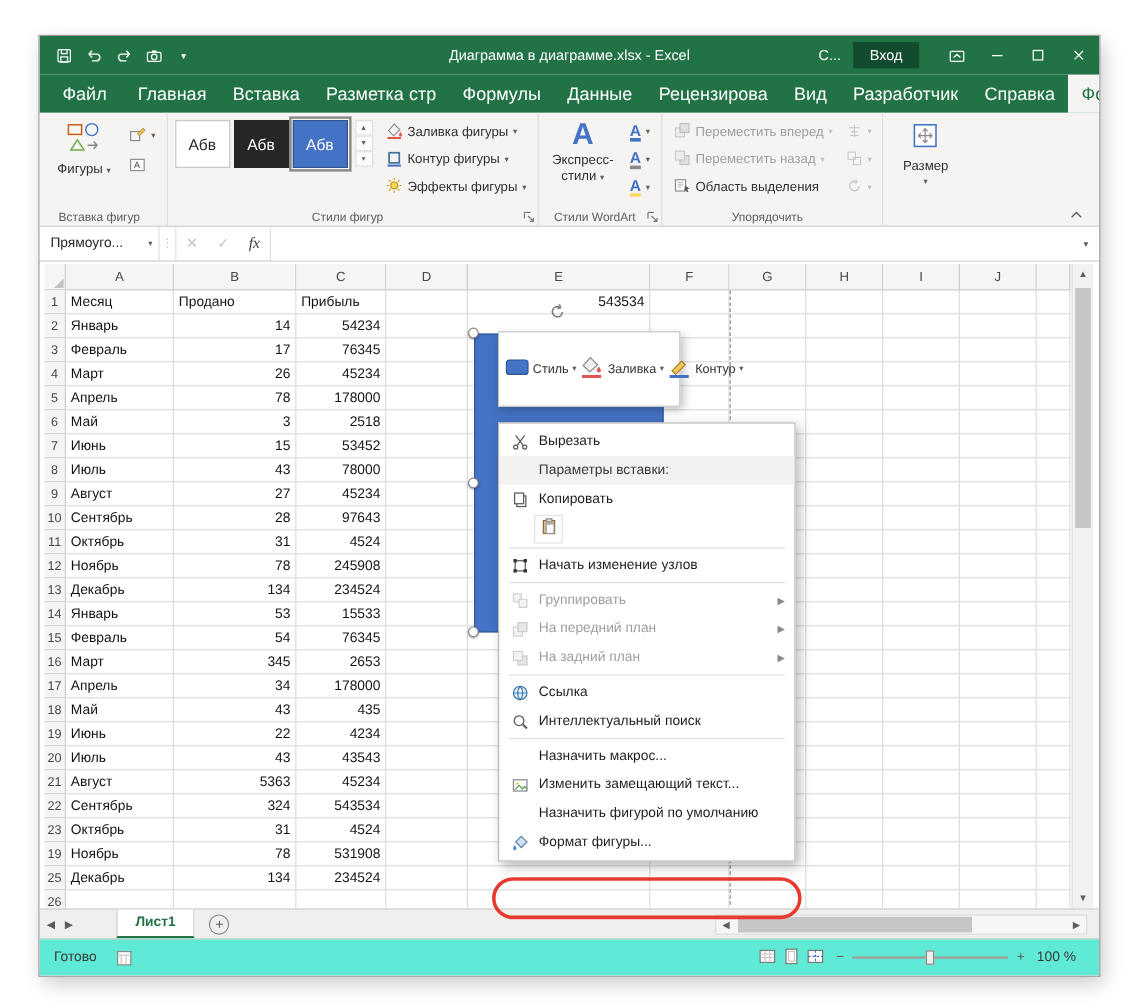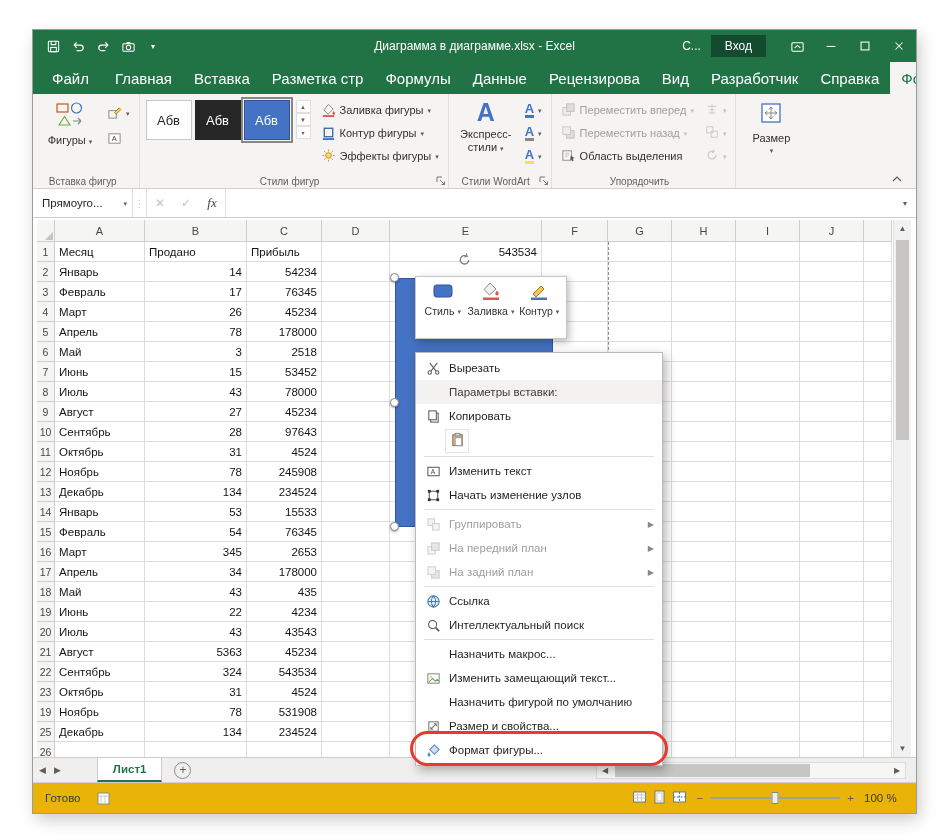--- a/index.html
+++ b/index.html
@@ -76,21 +76,21 @@
   .rotate-handle{position:absolute;left:424px;top:32px;z-index:4;}
 
   
   .vscroll{position:absolute;left:860px;top:190px;width:18px;height:537px;background:#f1f1f1;border-left:1px solid #e1dfdd;}
   .vs-arrow{height:17px;display:flex;align-items:center;justify-content:center;font-size:8px;color:#605e5c;width:100%;}
   .vs-arrow.bottom{position:absolute;bottom:0;left:0;}
   .vs-thumb{position:absolute;left:2px;top:20px;width:13px;height:200px;background:#c8c6c4;}
 
   
   .minibar{position:absolute;left:382px;top:246px;width:152px;height:63px;background:#fff;border:1px solid #c8c6c4;box-shadow:2px 3px 8px rgba(0,0,0,.28);z-index:20;display:flex;padding:4px;gap:2px;}
-  .mb-btn{flex:1;display:flex;flex-direction:column;align-items:center;gap:2px;font-size:10.5px;color:#323130;}
+  .mb-btn{flex:1;display:flex;flex-direction:row;align-items:center;justify-content:center;gap:2px;font-size:10.5px;color:#323130;}
   .mb-label{display:flex;align-items:center;gap:3px;}
 
   .ctxmenu{position:absolute;left:382px;top:322px;width:248px;background:#fff;border:1px solid #bcbab8;box-shadow:3px 4px 10px rgba(0,0,0,.3);z-index:30;padding:3px 0;}
   .menu-item{height:24px;display:flex;align-items:center;padding:0 8px 0 7px;font-size:11.5px;color:#1f1f1f;}
   .menu-item.header{background:#f3f2f1;color:#3b3a39;}
   .menu-item.disabled{color:#a19f9d;}
   .menu-item.disabled .mi-icon{opacity:.45;filter:grayscale(1);}
   .mi-icon{width:20px;flex:0 0 20px;display:flex;align-items:center;justify-content:center;}
   .mi-label{padding-left:6px;flex:1;white-space:nowrap;overflow:hidden;}
   .mi-arrow{font-size:8px;color:#8a8886;}
@@ -101,21 +101,21 @@
 
   
   .sheetbar{position:absolute;left:0;top:727px;width:883px;height:25px;background:#f0efee;border-top:1px solid #cfcdcb;display:flex;align-items:stretch;font-size:11.5px;}
   .nav{display:flex;align-items:center;padding:0 6px;gap:8px;color:#605e5c;font-size:9px;}
   .sheettab{background:#fff;color:#217346;font-weight:bold;display:flex;align-items:center;padding:0 15px;border-left:1px solid #cfcdcb;border-right:1px solid #cfcdcb;border-bottom:2px solid #217346;margin-left:30px;}
   .addsheet{width:17px;height:17px;border-radius:50%;border:1px solid #8a8886;color:#605e5c;display:flex;align-items:center;justify-content:center;font-size:12px;align-self:center;margin-left:12px;line-height:1;}
   .hscroll{position:absolute;right:10px;top:4px;width:310px;height:17px;background:#f7f6f5;border:1px solid #dddbd9;display:flex;align-items:center;}
   .hs-arrow{width:16px;font-size:8px;color:#605e5c;display:flex;justify-content:center;}
   .hs-thumb{height:13px;width:195px;background:#c8c6c4;margin-left:2px;}
 
-  .statusbar{position:absolute;left:0;top:752px;width:883px;height:31px;background:#eab308;border-top:1px solid #d2d0ce;display:flex;align-items:center;font-size:11.5px;color:#3b3a39;}
+  .statusbar{position:absolute;left:0;top:752px;width:883px;height:31px;background:#5eead4;border-top:1px solid #d2d0ce;display:flex;align-items:center;font-size:11.5px;color:#3b3a39;}
   .sb-ready{padding-left:12px;}
   .sb-macro{margin-left:16px;display:flex;align-items:center;}
   .sb-right{margin-left:auto;display:flex;align-items:center;gap:10px;padding-right:12px;}
   .viewbtns{display:flex;gap:5px;align-items:center;}
   .zoomctl{display:flex;align-items:center;gap:7px;color:#605e5c;}
   .zoom-track{position:relative;width:130px;height:2px;background:#a19f9d;}
   .zoom-notch{position:absolute;left:50%;top:-3px;width:1px;height:8px;background:#a19f9d;}
   .zoom-handle{position:absolute;left:50%;top:-5px;width:7px;height:12px;background:#f0efee;border:1px solid #8a8886;transform:translateX(-50%);}
   .zoom-label{min-width:40px;text-align:left;color:#3b3a39;}
 </style>
@@ -861,29 +861,20 @@
               <rect x="3" y="3" width="10" height="11.5" fill="#d9c193" stroke="#8a6d3b"></rect>
               <rect x="5.5" y="1.5" width="5" height="2.6" fill="#e0e0e0" stroke="#8a8a8a"></rect>
               <rect x="5.5" y="6" width="7" height="8.5" fill="#fff" stroke="#999"></rect>
             </svg></span>
         </div>
       </div>
       <div class="menu-sep"></div>
       <div class="menu-item">
         <span class="mi-icon">
           <svg width="15" height="15" viewBox="0 0 16 16" fill="none" stroke="#595959" stroke-width="1.1">
-            <rect x="2" y="3.5" width="12" height="9" fill="#fff"></rect>
-            <text x="5" y="10.5" font-size="7" fill="#444" stroke="none">А</text>
-          </svg>
-        </span>
-        <span class="mi-label">Изменить текст</span>
-      </div>
-      <div class="menu-item">
-        <span class="mi-icon">
-          <svg width="15" height="15" viewBox="0 0 16 16" fill="none" stroke="#595959" stroke-width="1.1">
             <rect x="3.5" y="3.5" width="9" height="9"></rect>
             <rect x="2" y="2" width="3" height="3" fill="#333" stroke="none"></rect>
             <rect x="11" y="2" width="3" height="3" fill="#333" stroke="none"></rect>
             <rect x="2" y="11" width="3" height="3" fill="#333" stroke="none"></rect>
             <rect x="11" y="11" width="3" height="3" fill="#333" stroke="none"></rect>
           </svg>
         </span>
         <span class="mi-label">Начать изменение узлов</span>
       </div>
       <div class="menu-sep"></div>
@@ -947,29 +938,20 @@
             <rect x="2" y="3" width="12" height="10" fill="#fff" stroke="#888"></rect>
             <circle cx="5.5" cy="6.3" r="1.1" fill="#f0c040" stroke="none"></circle>
             <path d="M3 12 L7 8 L10 11 L12 9 L14 11" stroke="#5a9e5a"></path>
           </svg>
         </span>
         <span class="mi-label">Изменить замещающий текст...</span>
       </div>
       <div class="menu-item">
         <span class="mi-icon"></span>
         <span class="mi-label">Назначить фигурой по умолчанию</span>
-      </div>
-      <div class="menu-item">
-        <span class="mi-icon">
-          <svg width="15" height="15" viewBox="0 0 16 16" fill="none" stroke="#595959" stroke-width="1.1">
-            <rect x="3" y="3" width="10" height="10" fill="#fff" stroke="#777"></rect>
-            <path d="M5 11 L11 5 M11 5 h-2.6 M11 5 v2.6 M5 11 h2.6 M5 11 v-2.6" stroke="#777"></path>
-          </svg>
-        </span>
-        <span class="mi-label">Размер и свойства...</span>
       </div>
       <div class="menu-item">
         <span class="mi-icon">
           <svg width="15" height="15" viewBox="0 0 16 16" fill="none" stroke="#595959" stroke-width="1.1">
             <path d="M4 7 L9 2 L14 7 L9 12 Z" fill="#cfe0f1" stroke="#5b84b1"></path>
             <path d="M3.2 9.8 c0 0 -1.6 2.1 -1.6 3.1 a1.6 1.6 0 0 0 3.2 0 c0 -1 -1.6 -3.1 -1.6 -3.1 Z" fill="#4a90d9" stroke="none"></path>
           </svg>
         </span>
         <span class="mi-label">Формат фигуры...</span>
       </div>

